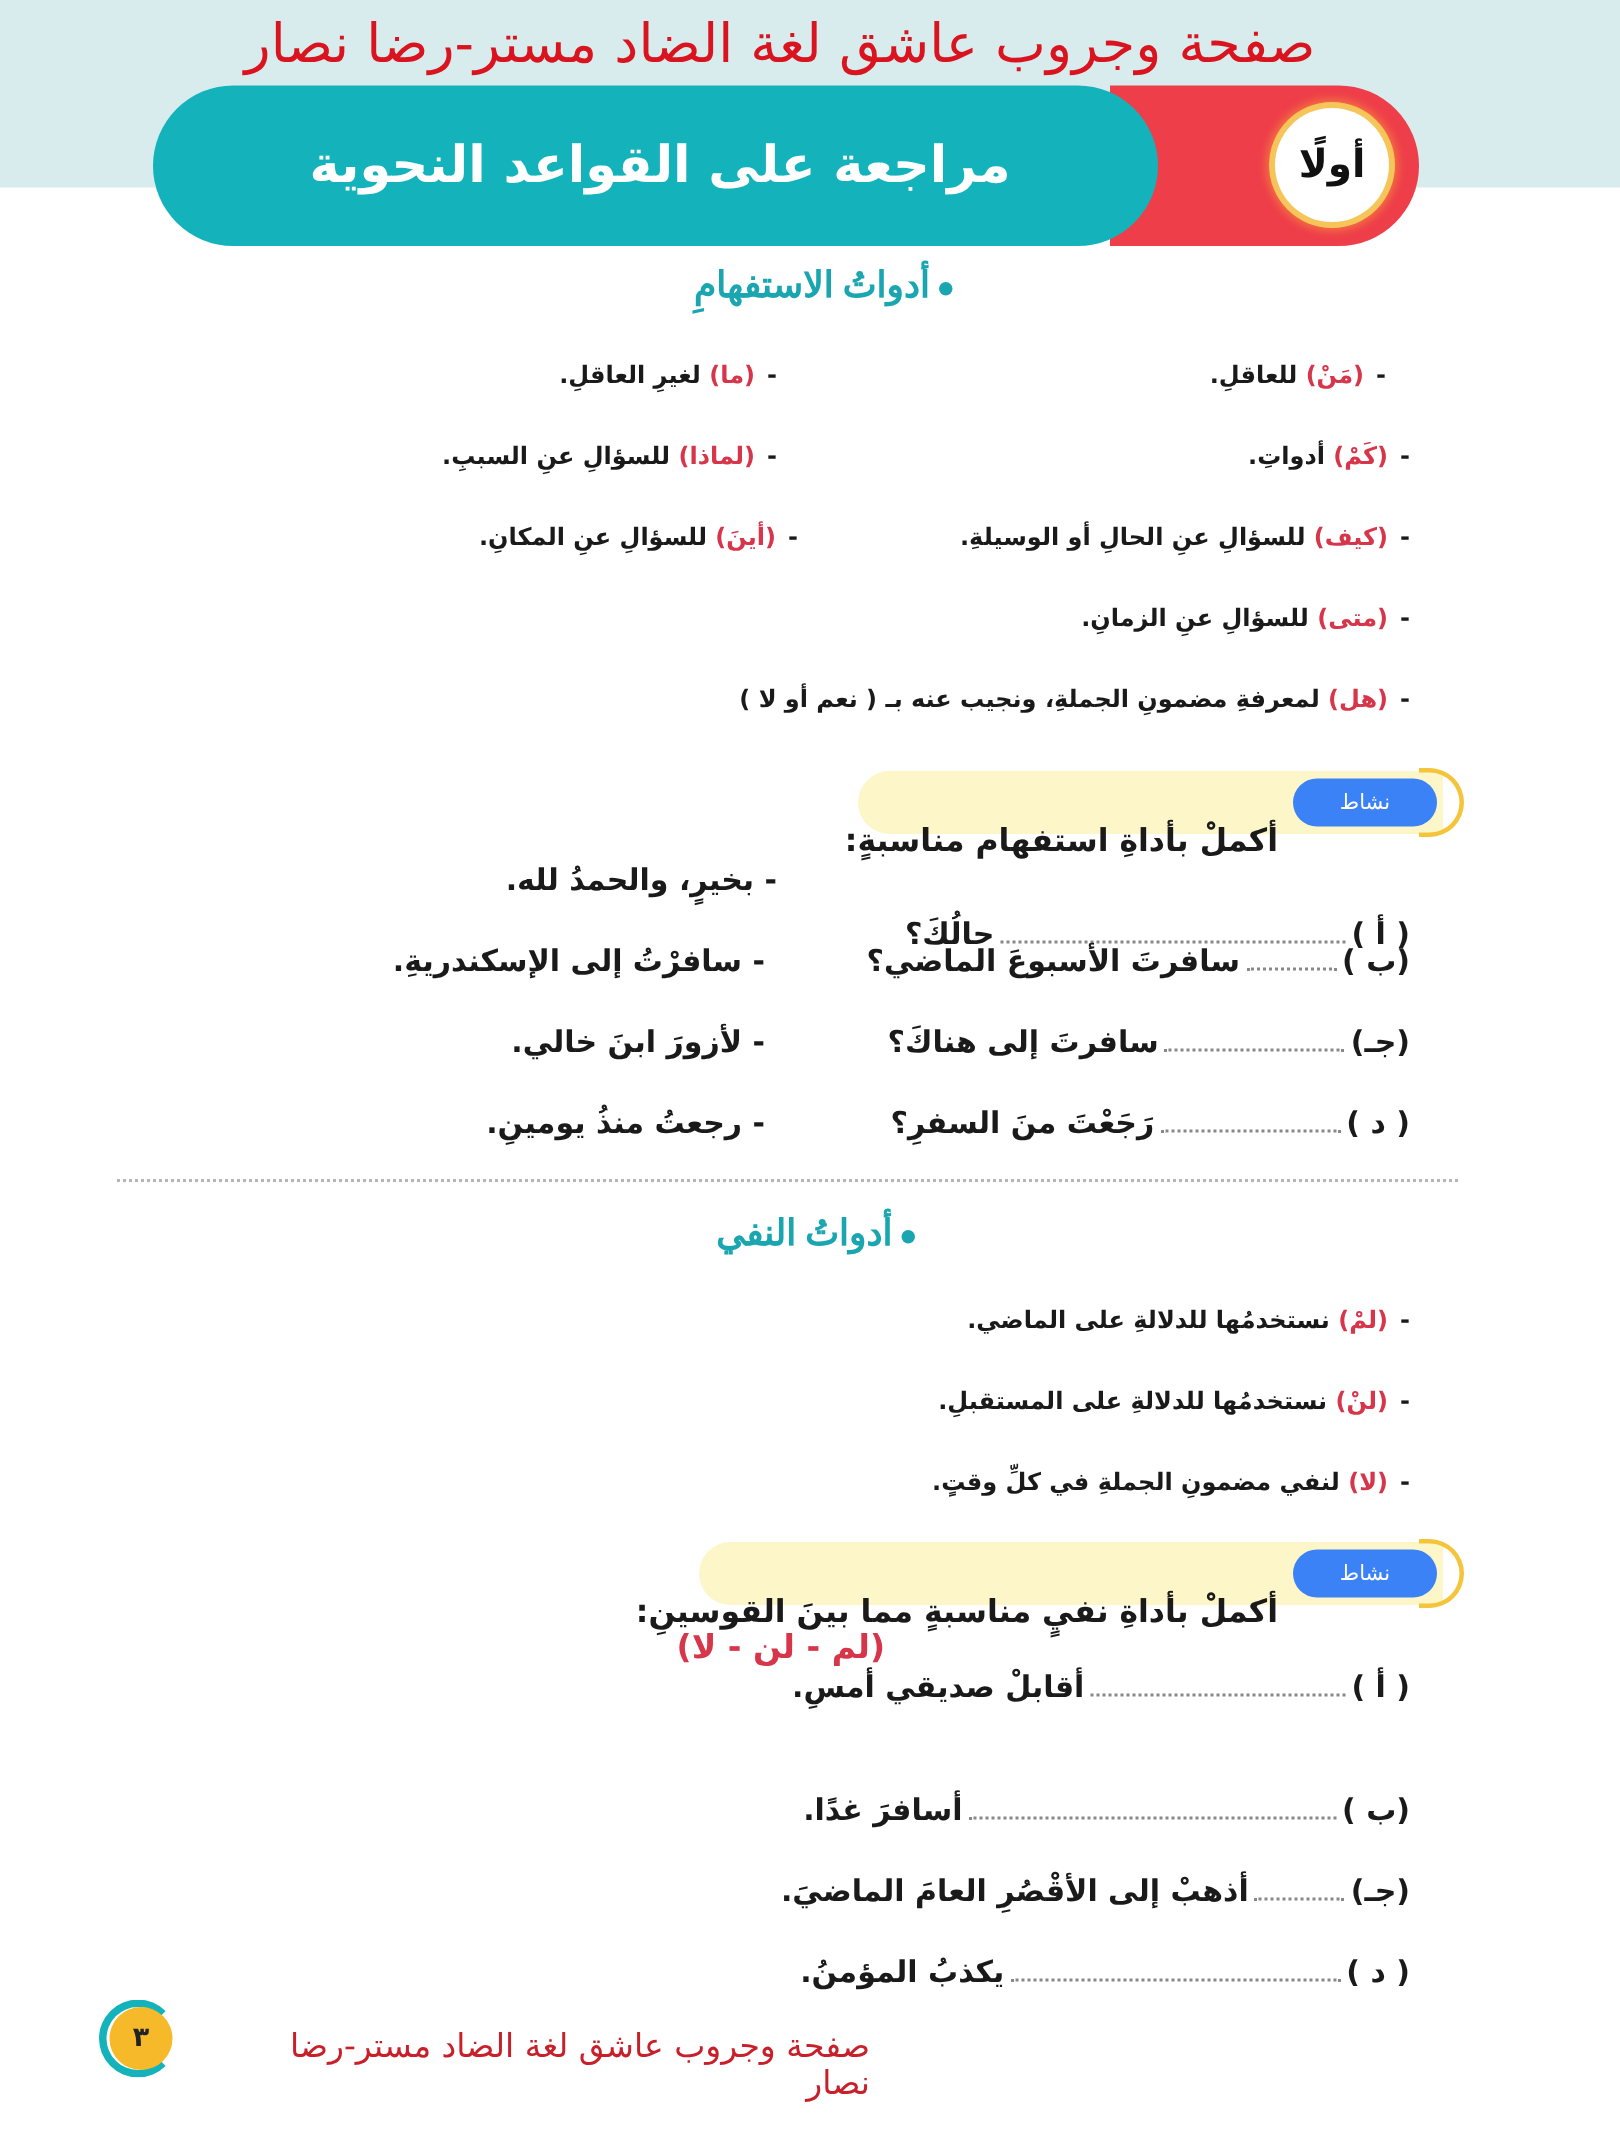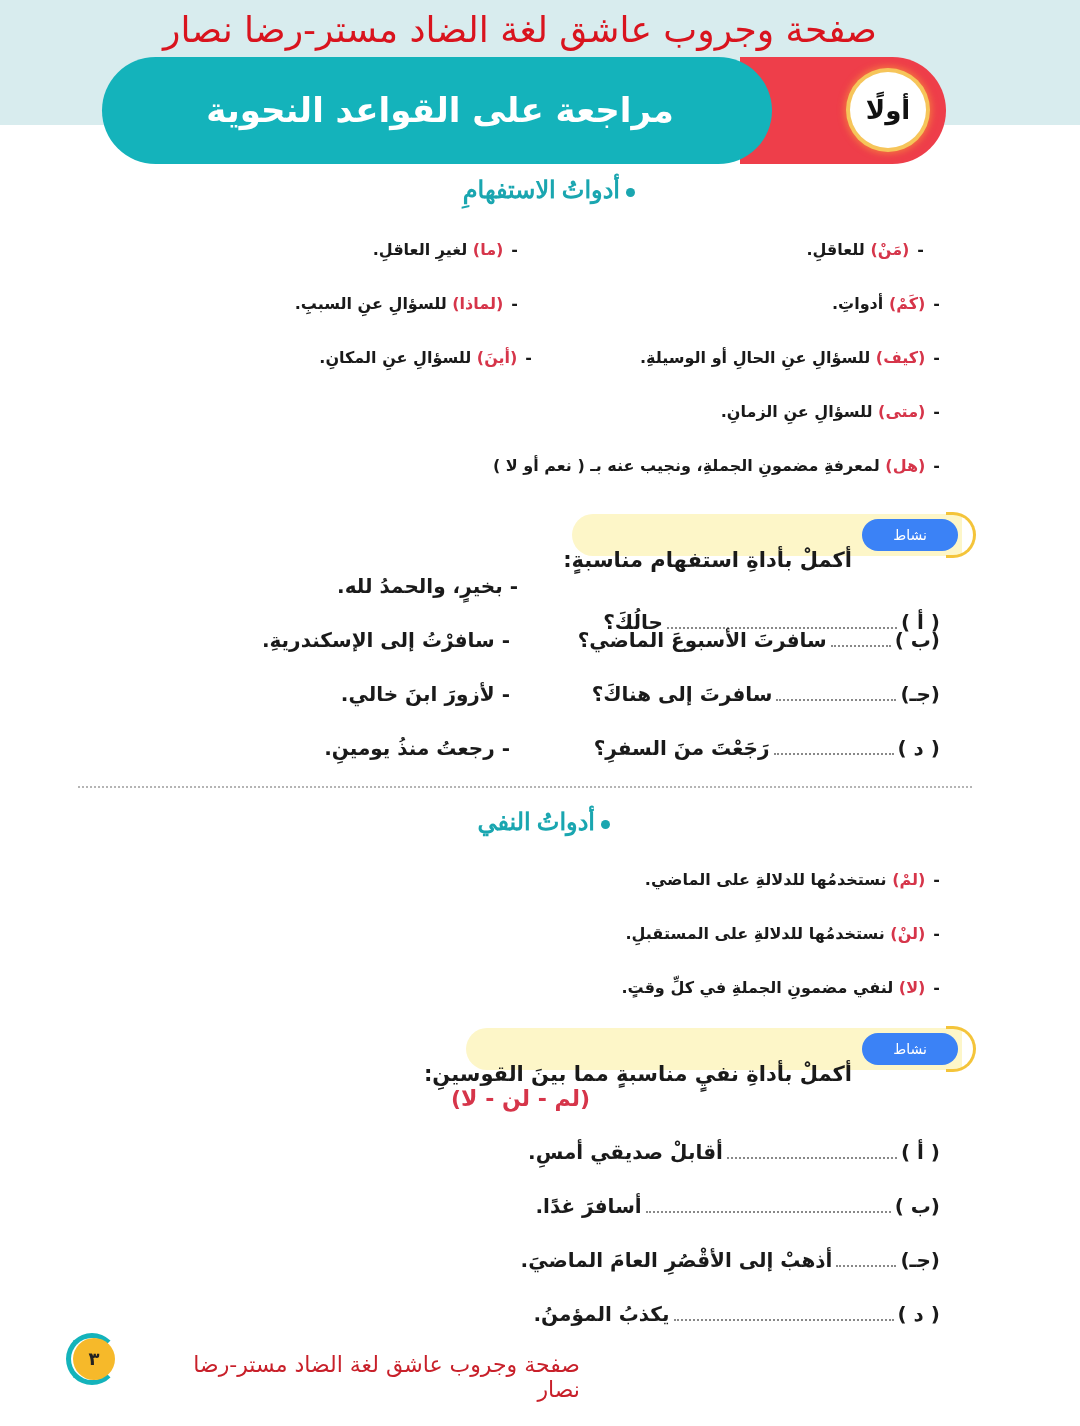--- a/index.html
+++ b/index.html
@@ -101,20 +101,20 @@
 <div class="line" style="right:140px; top:924px;"><span class="dash">-</span><span class="tool">(لنْ)</span> <span>نستخدمُها للدلالةِ على المستقبلِ.</span></div>
 <div class="line" style="right:140px; top:978px;"><span class="dash">-</span><span class="tool">(لا)</span> <span>لنفي مضمونِ الجملةِ في كلِّ وقتٍ.</span></div>
 
 <div class="activity-bar" style="left:466px; top:1028px; width:496px;"></div>
 <div class="activity-arc" style="left:946px; top:1026px;"></div>
 <div class="activity-pill" style="left:862px; top:1033px;">نشاط</div>
 <div class="activity-text" style="right:228px; top:1034px;">أكملْ بأداةِ نفيٍ مناسبةٍ مما بينَ القوسينِ:</div>
 
 <div class="choices" style="right:490px; top:1086px;">(لم - لن - لا)</div>
 
-<div class="ex" style="right:140px; top:1140px;"><span>( أ )</span><span class="dots" style="width:170px;"></span><span>أقابلْ صديقي أمسِ.</span></div>
+<div class="ex" style="right:140px; top:1112px;"><span>( أ )</span><span class="dots" style="width:170px;"></span><span>أقابلْ صديقي أمسِ.</span></div>
 <div class="ex" style="right:140px; top:1194px;"><span>(ب )</span><span class="dots" style="width:245px;"></span><span>أسافرَ غدًا.</span></div>
 <div class="ex" style="right:140px; top:1248px;"><span>(جـ)</span><span class="dots" style="width:60px;"></span><span>أذهبْ إلى الأقْصُرِ العامَ الماضيَ.</span></div>
 <div class="ex" style="right:140px; top:1302px;"><span>( د )</span><span class="dots" style="width:220px;"></span><span>يكذبُ المؤمنُ.</span></div>
 
 <div class="page-num"></div>
 <div class="page-num-inner">٣</div>
 <div class="watermark-bottom">صفحة وجروب عاشق لغة الضاد مستر-رضا نصار</div>
 
 </body></html>

